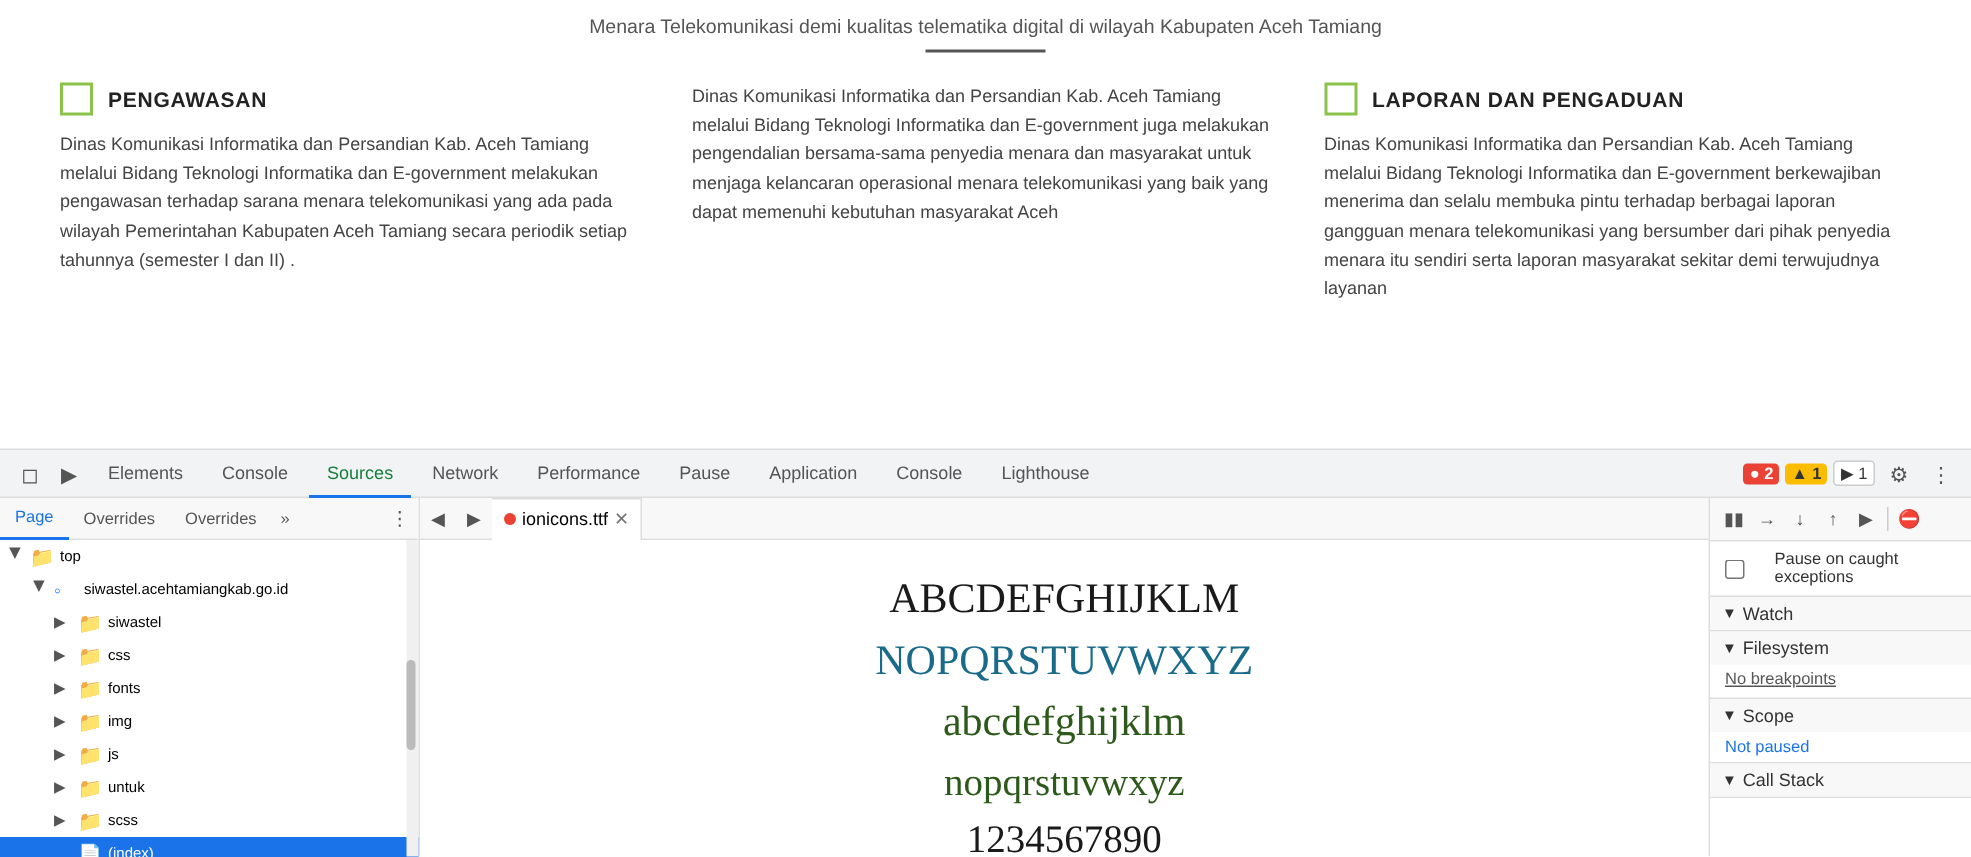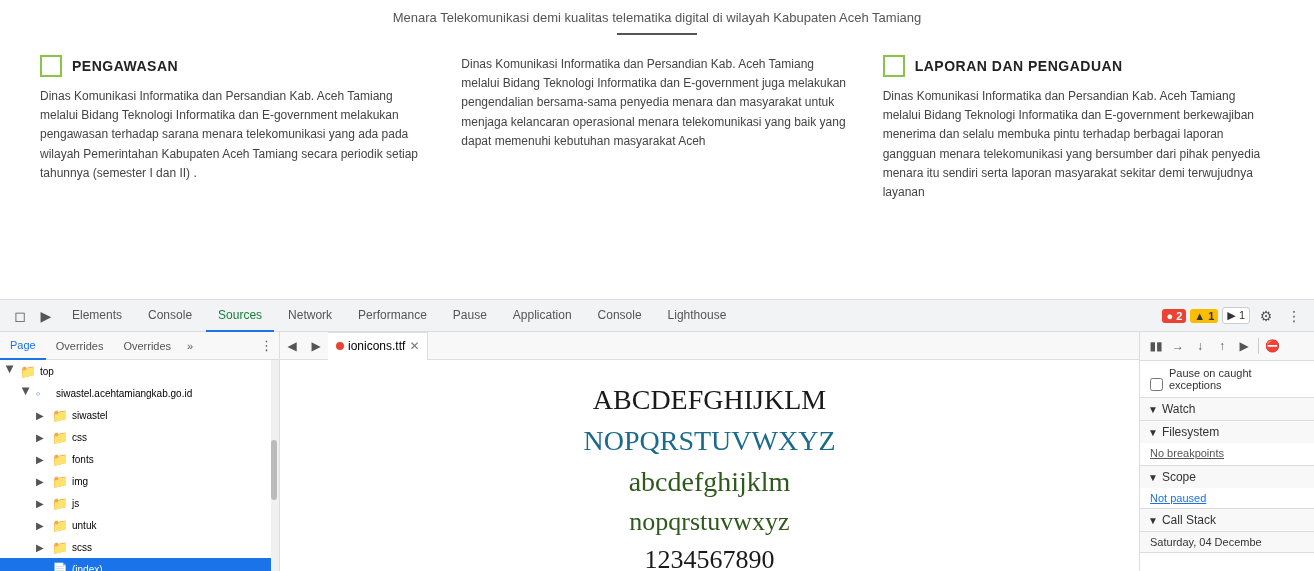--- a/index.html
+++ b/index.html
@@ -348,39 +348,38 @@
       background: #f8f8f8;
     }
 
     .debugger-section-header .arrow {
       margin-right: 4px;
       font-size: 10px;
     }
 
     .pause-checkbox-row {
       display: flex;
-      align-items: flex-end;
+      align-items: center;
       padding: 6px 10px;
-      gap: 6px;
+      gap: 20px;
       font-size: 11px;
       color: #333;
     }
 
     .section-content {
       padding: 4px 10px 6px 10px;
       font-size: 11px;
       color: #555;
       text-decoration: underline;
     }
 
     .not-paused {
       color: #1a73e8;
       font-size: 11px;
       padding: 4px 10px;
-      text-decoration: underline;
     }
 
     .call-stack-date {
       padding: 4px 10px;
       font-size: 11px;
       color: #333;
       background: #f8f8f8;
       border-top: 1px solid #ddd;
     }
 
@@ -622,18 +621,17 @@
           <span>Scope</span>
         </div>
         <div class="not-paused">Not paused</div>
       </div>
 
       <div class="debugger-section">
         <div class="debugger-section-header">
           <span class="arrow">▼</span>
           <span>Call Stack</span>
         </div>
-        <div class="call-stack-date">Saturday, 04 Decembe</div>
       </div>
     </div>
 
   </div>
 </div>
 
 </body></html>

